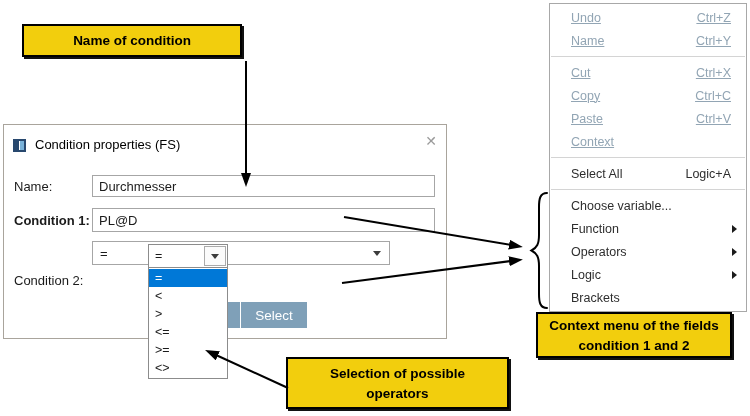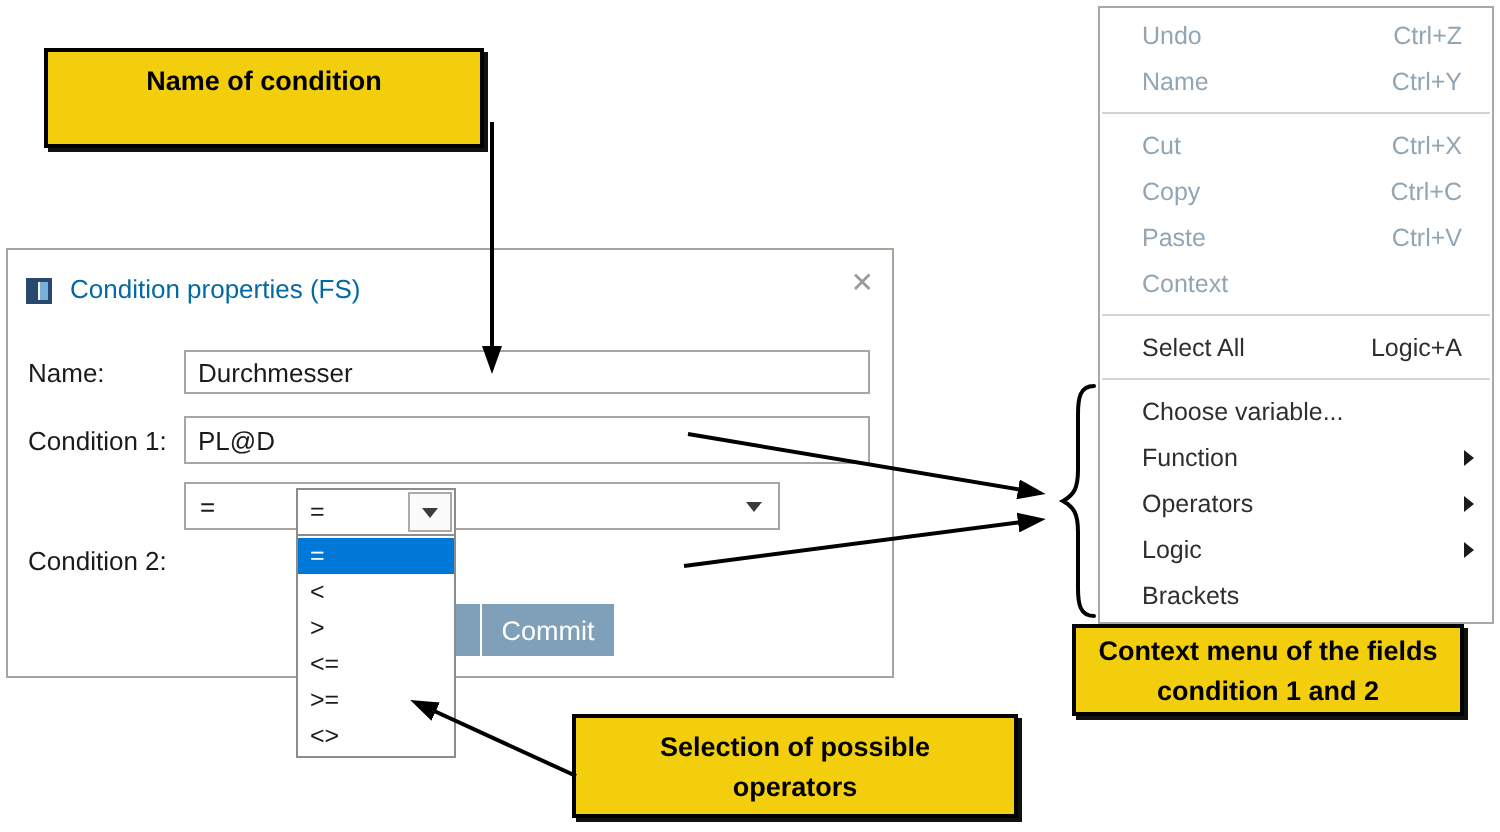--- a/index.html
+++ b/index.html
@@ -13,43 +13,43 @@
   body{font-family:"Liberation Sans","DejaVu Sans",sans-serif;}
   .canvas{position:relative;width:750px;height:416px;background:#fff;overflow:hidden;}
 
   
   .callout{
     position:absolute;background:var(--callout_yellow);
     border:2px solid #000;box-shadow:2px 2px 0 #111;
     color:#000;font-weight:bold;font-size:13.5px;text-align:center;z-index:2;
   }
   .callout .ln{display:block;line-height:20px;}
-  #callout-name{left:22px;top:24px;width:220px;height:50px;line-height:29px;}
+  #callout-name{left:22px;top:24px;width:220px;height:33px;line-height:29px;}
   #callout-operators{left:286px;top:357px;width:223px;height:52px;padding-top:5px;}
   #callout-context{left:536px;top:312px;width:196px;height:46px;padding-top:2px;}
 
   
   .dialog{
     position:absolute;left:3px;top:124px;width:444px;height:215px;
     background:#fff;border:1px solid #a9a49c;z-index:1;
   }
   .win-icon{position:absolute;left:9px;top:14px;width:13px;height:13px;background:#28486e;}
   .win-icon::after{content:"";position:absolute;right:2px;top:2px;width:4px;height:9px;background:#79b2d9;border-left:1px solid #fff;}
-  .win-title{position:absolute;left:31px;top:12px;font-size:13px;color:#0369a1;}
+  .win-title{position:absolute;left:31px;top:12px;font-size:13px;color:#000000;}
   .win-close{position:absolute;right:9px;top:8px;font-size:14px;color:#9a9a9a;background:none;border:none;cursor:pointer;line-height:16px;font-family:inherit;}
   .lbl{position:absolute;left:10px;font-size:13px;color:#1b1b1b;}
   .inp{
     position:absolute;left:88px;width:343px;border:1px solid #a6a6a6;background:#fff;
     font-family:inherit;font-size:13px;color:#1b1b1b;padding:2px 6px;outline:none;
   }
   #inp-name{top:50px;height:22px;}
   #inp-cond1{top:83px;height:24px;}
   #inp-cond2{top:143px;height:24px;}
   #lbl-name{top:54px;}
-  #lbl-cond1{top:88px;}
+  #lbl-cond1{top:88px;font-weight:bold;}
   #lbl-cond2{top:148px;}
   .combo-main{
     position:absolute;left:88px;top:116px;width:298px;height:24px;
     border:1px solid #a6a6a6;background:#fff;display:flex;align-items:center;
     padding:0 8px 0 7px;font-size:13px;color:#1b1b1b;cursor:default;
   }
   .combo-main .val{flex:1;}
   .tri-down{width:0;height:0;border-left:4.5px solid transparent;border-right:4.5px solid transparent;border-top:5px solid #3c3c3c;}
   .btn-commit{
     position:absolute;left:237px;top:177px;width:66px;height:26px;
@@ -80,21 +80,21 @@
   .dd-item.sel{background:var(--accent_blue);color:#fff;}
 
   
   .menu{
     position:absolute;left:549px;top:3px;width:198px;background:#fff;
     border:1px solid #a8a8a8;padding:2px 0;z-index:1;
   }
   .mi{height:23px;display:flex;align-items:center;padding:0 15px 0 21px;font-size:12.5px;color:#2e2e2e;cursor:default;}
   .mi .lab{flex:1;}
   .mi .sc{color:#2e2e2e;}
-  .mi.disabled,.mi.disabled .sc{color:var(--disabled_text);}
+  .mi.disabled,.mi.disabled .sc{color:var(--disabled_text);text-decoration:underline;}
   .mi-sep{border-top:1px solid #d4d4d4;margin:4px 1px;}
   .tri-right{width:0;height:0;border-top:4px solid transparent;border-bottom:4px solid transparent;border-left:5px solid #1b1b1b;margin-right:-6px;}
 
   
   .overlay{position:absolute;left:0;top:0;width:750px;height:416px;z-index:5;pointer-events:none;}
 </style>
 </head>
 <body>
 
 <div class="canvas">
@@ -111,21 +111,21 @@
     <input class="inp" id="inp-cond1" value="PL@D" style="">
 
     <div class="combo-main">
       <span class="val">=</span>
       <span class="tri-down"></span>
     </div>
 
     <span class="lbl" id="lbl-cond2">Condition 2:</span>
 
     <div class="btn-hidden-edge"></div>
-    <button class="btn-commit">Commit</button>
+    <button class="btn-commit">Select</button>
   </div>
 
   <div class="combo-popup">
     <span class="val">=</span>
     <span class="dd-btn">
       <span class="tri-down"></span>
     </span>
   </div>
   <div class="dd-list">
     <div class="dd-item sel">=</div>

